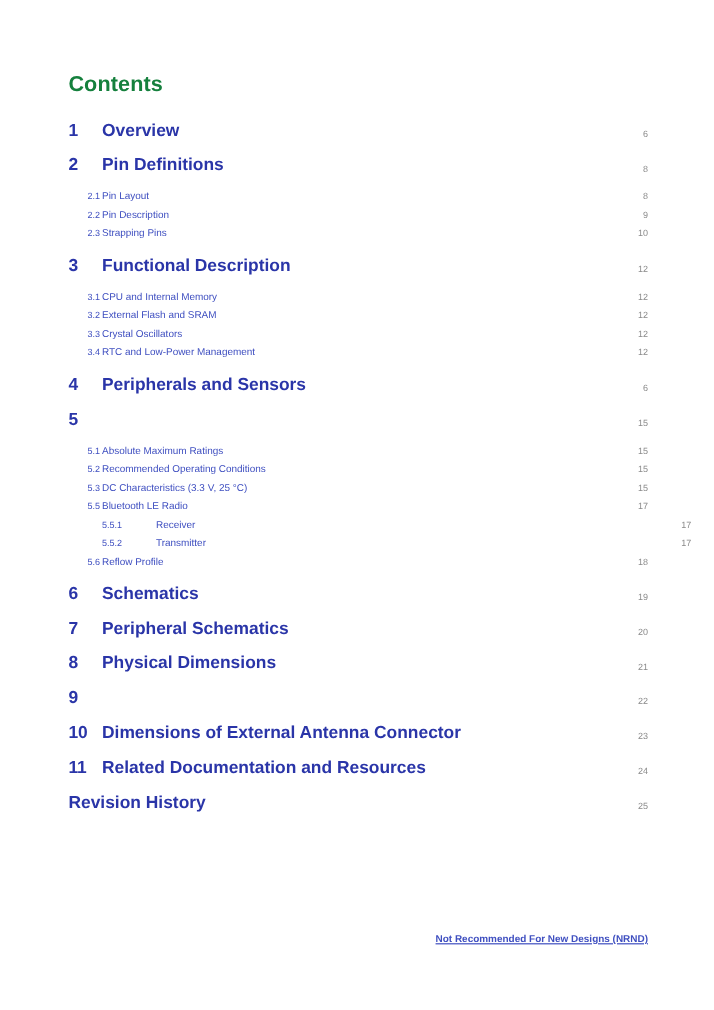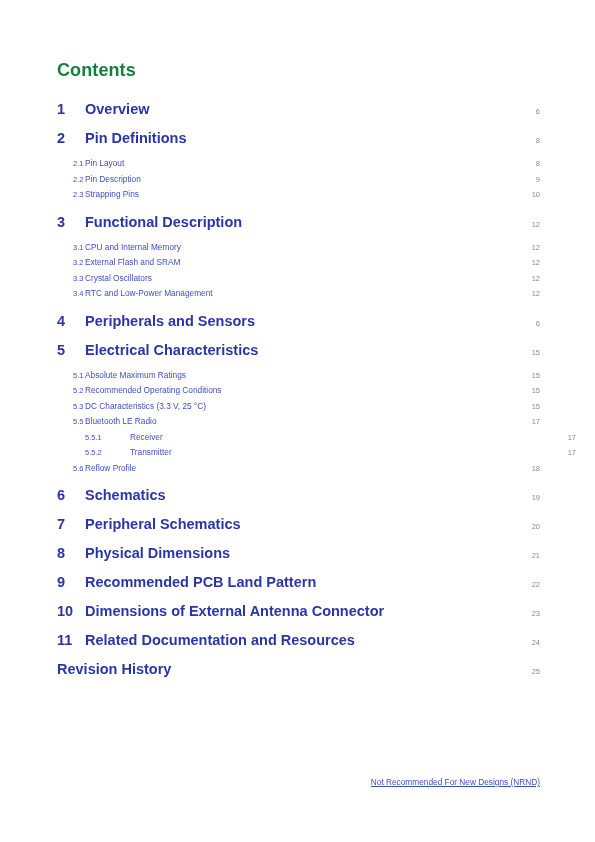--- a/index.html
+++ b/index.html
@@ -139,20 +139,21 @@
 
   
   .footer-note {
     position: absolute;
     right: 55px;
     top: 777px;
     font-size: 8.3px;
     color: #3f4fc0;
     text-decoration: underline;
     white-space: nowrap;
+    font-weight: bold;
   }
 </style>
 </head>
 <body>
 
 <div class="page">
 
   <div class="contents-title">Contents</div>
 
   <div class="toc" id="toc-root">
@@ -208,21 +209,20 @@
         <span class="toc-page">12</span>
       </div>
       <div class="gap-sm"></div>
       <div class="toc-row lvl1">
         <span class="toc-num">4</span>
         <span class="toc-label">Peripherals and Sensors</span>
         <span class="toc-page">6</span>
       </div>
       <div class="toc-row lvl1">
         <span class="toc-num">5</span>
-        <span class="toc-label">Electrical Characteristics</span>
         <span class="toc-page">15</span>
       </div>
       <div class="toc-row lvl2">
         <span class="toc-num">5.1</span>
         <span class="toc-label">Absolute Maximum Ratings</span>
         <span class="toc-page">15</span>
       </div>
       <div class="toc-row lvl2">
         <span class="toc-num">5.2</span>
         <span class="toc-label">Recommended Operating Conditions</span>
@@ -264,21 +264,20 @@
         <span class="toc-label">Peripheral Schematics</span>
         <span class="toc-page">20</span>
       </div>
       <div class="toc-row lvl1">
         <span class="toc-num">8</span>
         <span class="toc-label">Physical Dimensions</span>
         <span class="toc-page">21</span>
       </div>
       <div class="toc-row lvl1">
         <span class="toc-num">9</span>
-        <span class="toc-label">Recommended PCB Land Pattern</span>
         <span class="toc-page">22</span>
       </div>
       <div class="toc-row lvl1">
         <span class="toc-num">10</span>
         <span class="toc-label">Dimensions of External Antenna Connector</span>
         <span class="toc-page">23</span>
       </div>
       <div class="toc-row lvl1">
         <span class="toc-num">11</span>
         <span class="toc-label">Related Documentation and Resources</span>

